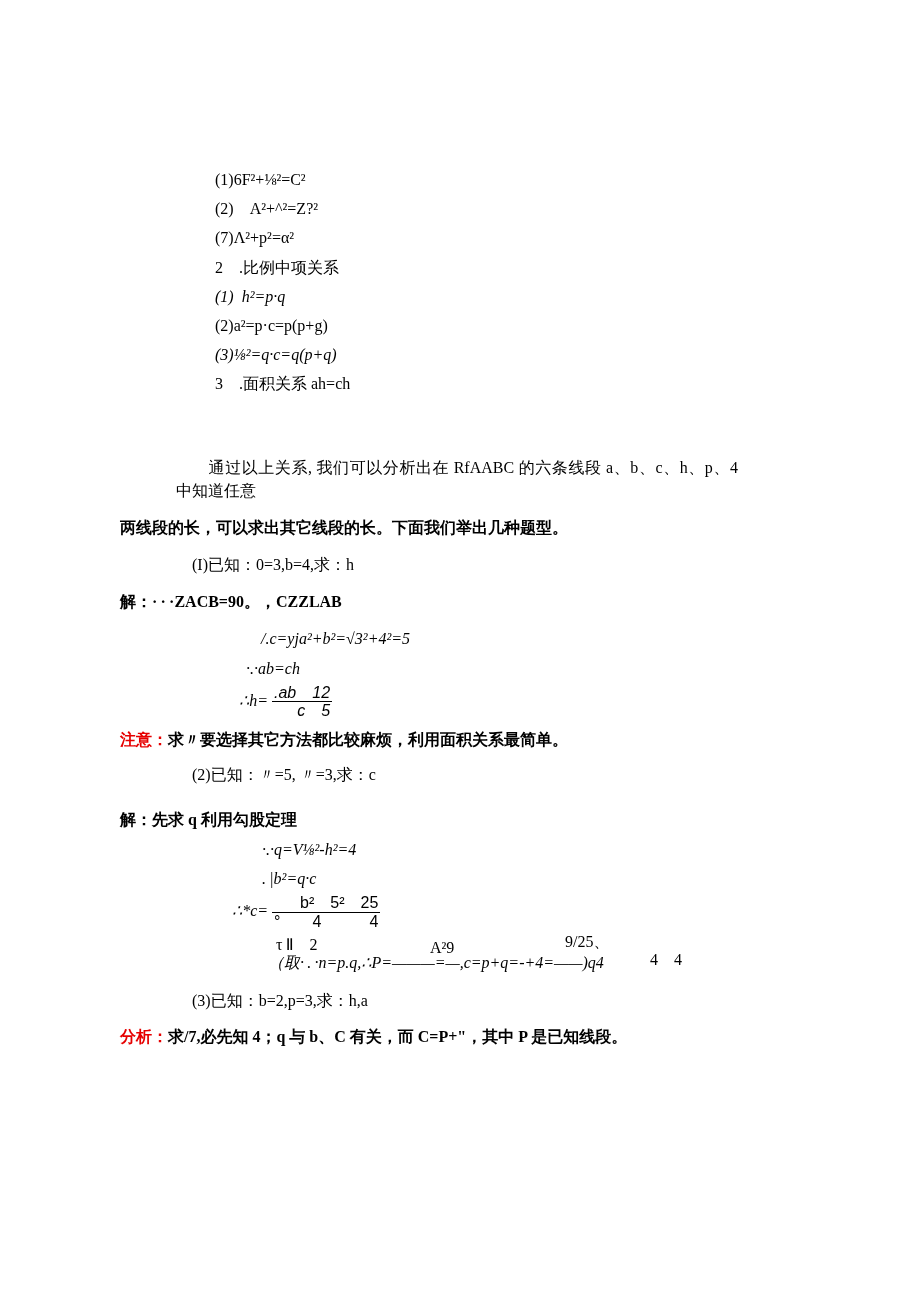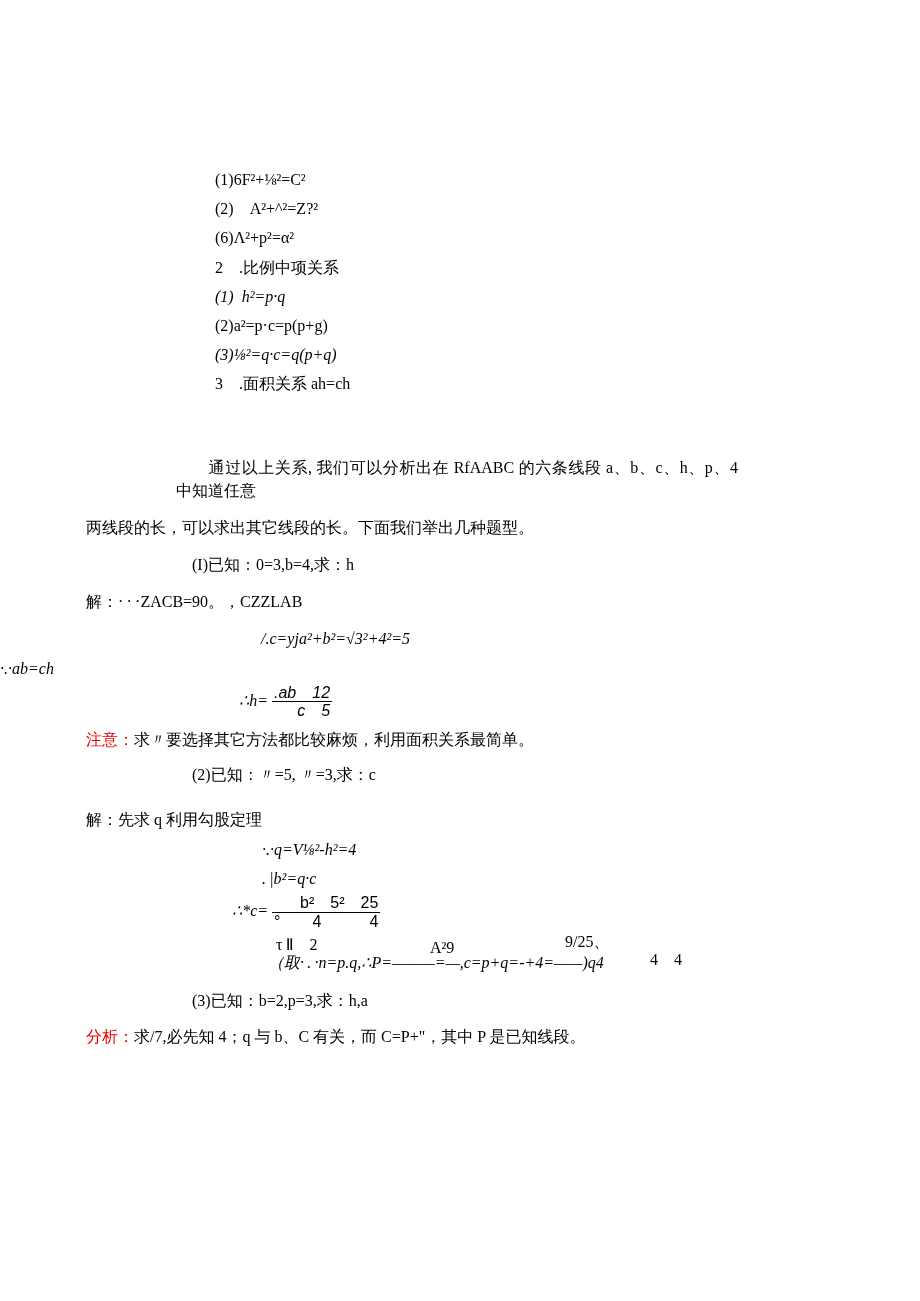--- a/index.html
+++ b/index.html
@@ -28,44 +28,44 @@
     vertical-align: middle;
     text-align: right;
     font-style: italic;
     font-family: Liberation Sans, sans-serif;
     line-height: 1.1;
   }
   .frac .num { display:block; border-bottom:1px solid #000; padding:0 2px; }
   .frac .den { display:block; padding:0 2px; }
   .i1 { padding-left: 215px; }
   .i2 { padding-left: 183px; margin-left: 32px; }
-  .i3 { padding-left: 86px; }
+  .i3 { padding-left: 120px; font-weight: bold; }
   .i4 { padding-left: 210px; }
   .para { padding-left: 176px; padding-right: 130px; white-space: normal; text-align: justify; }
   .i5 { padding-left: 192px; }
   .i6 { padding-left: 261px; }
-  .i7 { }
+  .i7 { padding-left: 246px; }
   .i8 { padding-left: 239px; }
   .i9 { padding-left: 232px; }
   .i10 { padding-left: 262px; }
   .i11 { padding-left: 268px; }
   .mt2 { margin-top: 6px; }
   .mtbig { margin-top: 60px; }
   .block1 { margin-bottom: 14px; }
   .block2 { margin-bottom: 22px; }
 </style>
 </head>
 <body>
 
 <div class="page">
 
   <div class="block1">
     <div class="line i1">(1)6F²+⅛²=C²</div>
     <div class="line i1 mt2">(2) A²+^²=Z?²</div>
-    <div class="line i1 mt2">(6)Λ²+p²=α²</div>
+    <div class="line i1 mt2">(7)Λ²+p²=α²</div>
     <div class="line i2 mt2">2 .比例中项关系</div>
     <div class="line i1 mt2 italic">(1) h²=p·q</div>
     <div class="line i1 mt2">(2)a²=p·c=p(p+g)</div>
     <div class="line i1 mt2 italic">(3)⅛²=q·c=q(p+q)</div>
     <div class="line i2 mt2">
       <span>3 .面积关系 ah=ch</span>
     </div>
   </div>
 
   <div class="para mtbig">

